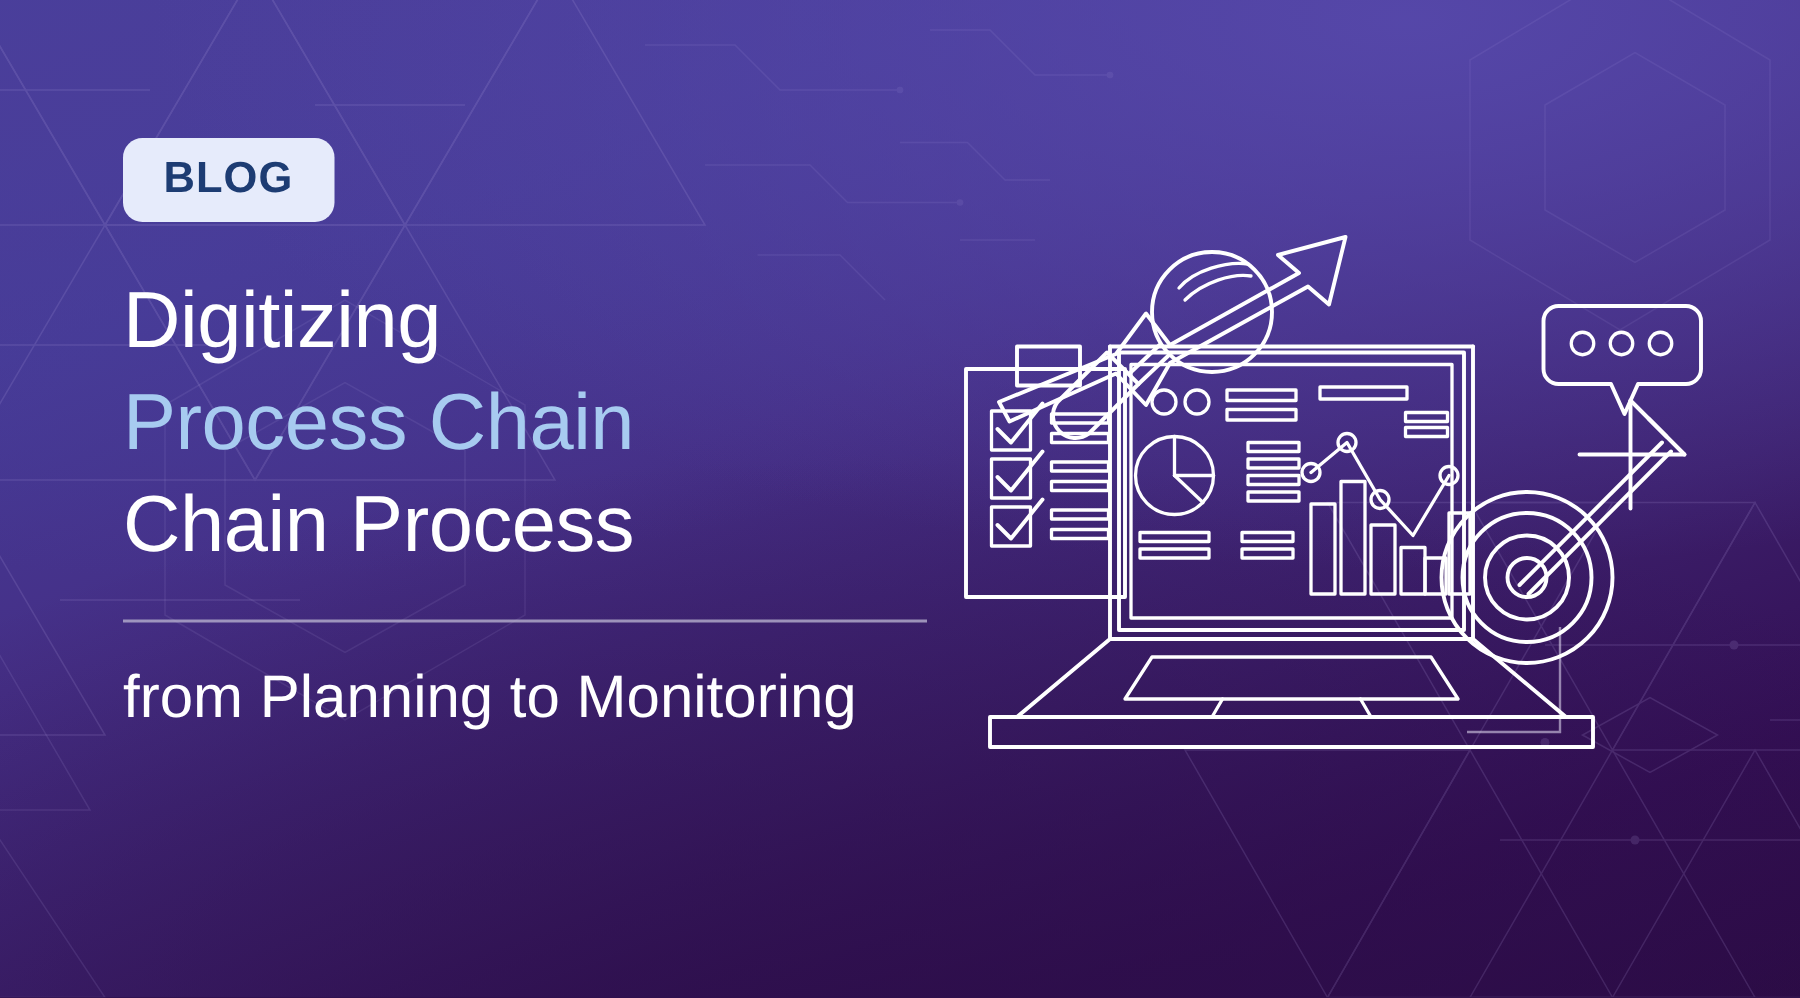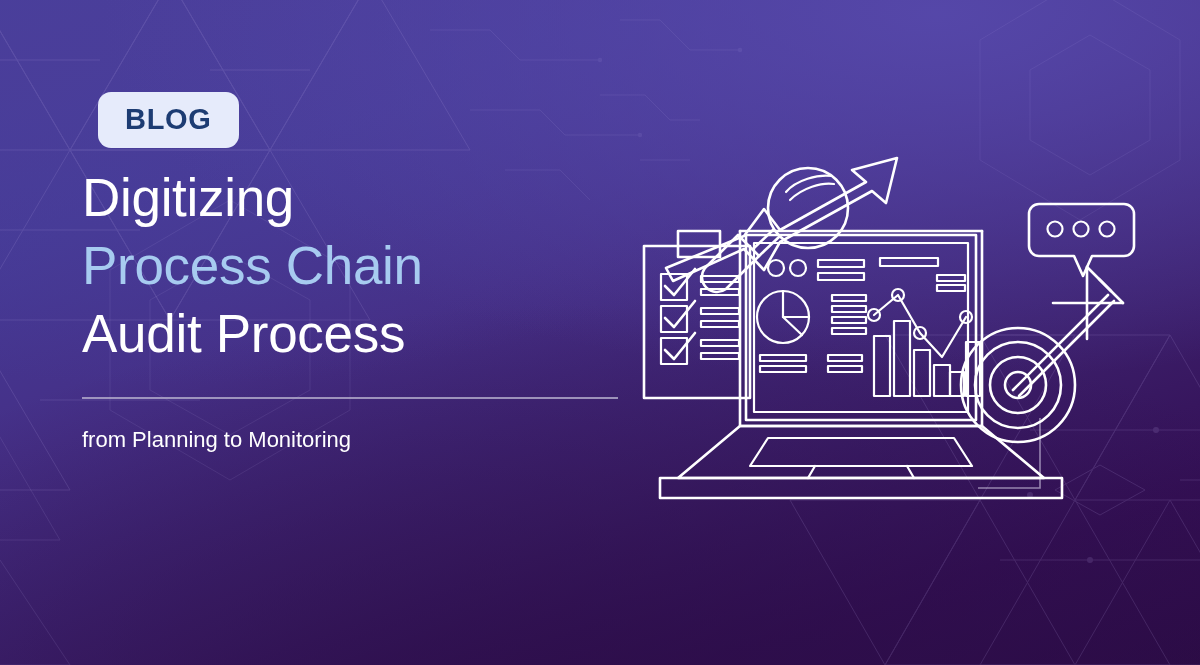--- a/index.html
+++ b/index.html
@@ -25,41 +25,40 @@
     position:absolute; left:82px; top:92px; width:600px;
   }
   #blog-badge {
     display:inline-block;
     background:#e6ebfb;
     color:#1d3c73;
     font-size:29px; font-weight:bold; letter-spacing:0.7px;
     padding:13px 27px 14px 27px;
     border-radius:13px;
     line-height:1;
-    margin-left:16px;
   }
   #headline {
-    margin-top:16px;
+    margin-top:32px;
     font-size:53px;
     line-height:1.28;
     font-weight:normal;
     color:#ffffff;
     letter-spacing:-0.3px;
   }
   #headline .ln { display:block; white-space:nowrap; }
   #headline .accent { color:#a7cbf0; }
   #divider {
     margin-top:30px;
     width:536px; height:2px;
     background:#b9b2cf;
     opacity:.78;
   }
   #subhead {
     margin-top:28px;
-    font-size:22px;
+    font-size:40px;
     color:#ffffff;
     font-weight:normal;
     letter-spacing:0px;
     white-space:nowrap;
   }
 
   
   #illustration {
     position:absolute; left:640px; top:150px;
     width:500px; height:380px;
@@ -150,21 +149,21 @@
     </svg>
   </div>
 
   <div id="text-col">
 
     <div id="blog-badge">BLOG</div>
 
     <h1 id="headline">
       <span class="ln">Digitizing</span>
       <span class="ln accent">Process Chain</span>
-      <span class="ln">Audit Process</span>
+      <span class="ln">Chain Process</span>
     </h1>
 
     <div id="divider"></div>
 
     <div id="subhead">from Planning to Monitoring</div>
   </div>
 
   <div id="illustration">
     <svg viewBox="0 0 500 380" aria-hidden="true">
 

